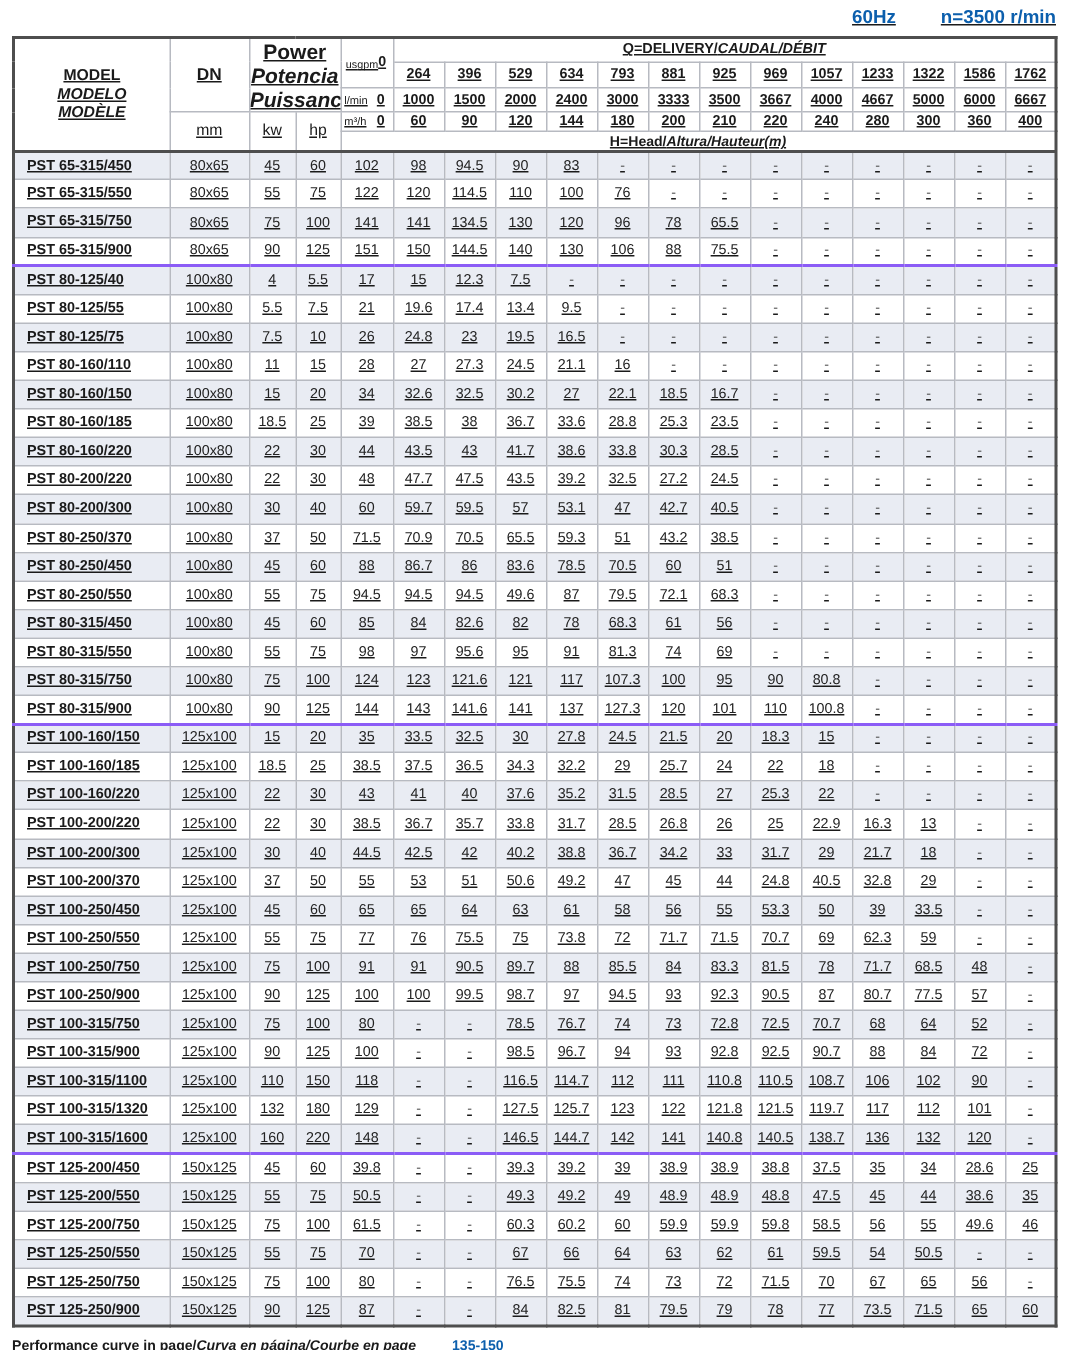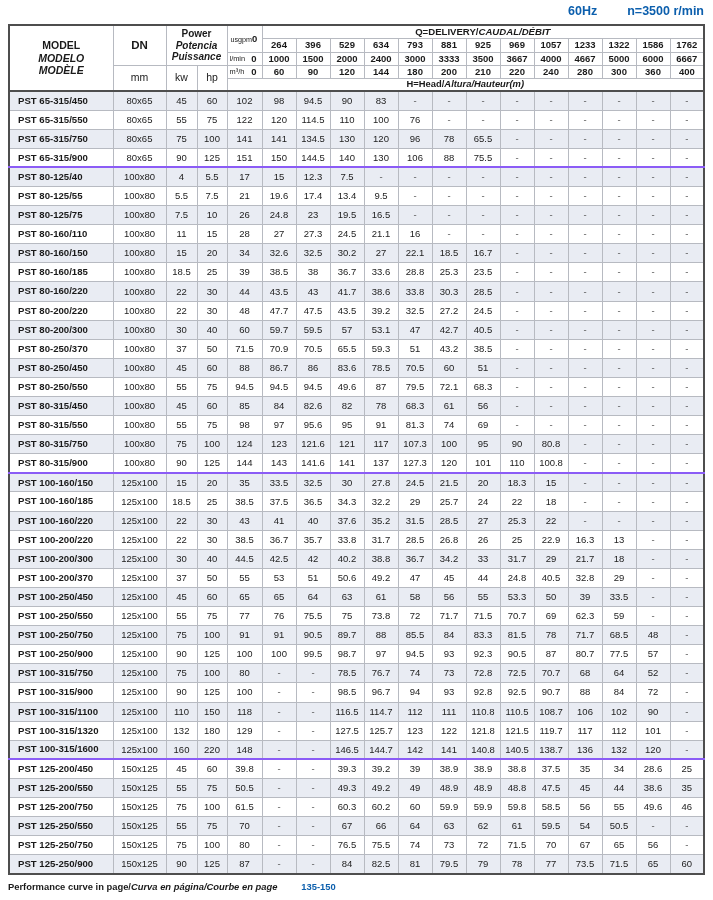--- a/index.html
+++ b/index.html
@@ -1,39 +1,39 @@
 <!DOCTYPE html>
 <html><head>
 <meta charset="utf-8">
 <style>
   * { margin:0; padding:0; box-sizing:border-box; }
   html,body { width:713px; height:900px; background:#fff; overflow:hidden;
     font-family:"Liberation Sans", sans-serif; color:#1a1a1a; }
-  .page { width:713px; height:780px; padding:4px 8px 0 8px; }
+  .page { width:713px; height:780px; padding:4px 8px 0 8px;text-decoration:underline; }
 
   
   .topbar { height:18px; text-align:right; font-size:12.5px; font-weight:bold;
     color:#0c5fad; padding-right:1px; }
   .topbar .freq { margin-right:30px; }
 
   
   table { border-collapse:collapse; table-layout:fixed; width:697px; margin-top:2px;
     border:2px solid #4e4e4e; }
   col.c-model{width:104px;} col.c-dn{width:53px;} col.c-kw{width:31px;} col.c-hp{width:30px;}
   col.c-f0{width:35px;} col.c-f{width:34px;}
   th, td { border:1px solid #b7bac1; overflow:hidden; white-space:nowrap;
     text-align:center; vertical-align:middle; padding:0; line-height:1.05; }
   thead { border-bottom:2px solid #4e4e4e; }
 
   
   tr.hr1{height:13px;} tr.hr2{height:14px;padding-left:14px;} tr.hr3{height:13px;margin-top:25px;} tr.hr4{height:13px;} tr.hr5{height:13px;}
   .model-head { font-size:10.5px; font-weight:bold; line-height:1.18; }
   .model-head .it, .power-head .it { font-style:italic; }
   .dn-head { font-size:11.5px; font-weight:bold; }
-  .power-head { font-size:10px; font-weight:bold; line-height:1.15; }
+  .power-head { font-size:14px; font-weight:bold; line-height:1.15; }
   .mm-head, .kw-head, .hp-head { font-size:10.5px; font-weight:normal; }
   .q-title { font-size:9.6px; font-weight:bold; }
   .q-title .it { font-style:italic; }
   .h-title { font-size:9.4px; font-weight:bold; border-left:1px solid #b7bac1; }
   .h-title .it { font-style:italic; }
   .num-h { font-size:9.5px; font-weight:bold; }
   .ug-wrap { display:flex; align-items:flex-end; justify-content:space-between; padding:1px 5px 1px 3px; }
   .ug-lines { display:flex; flex-direction:row; align-items:flex-start;
     font-size:7.2px; font-weight:normal; line-height:1.1; }
   .u-wrap { display:flex; align-items:center; justify-content:space-between; padding:0 5px 0 2px; }

